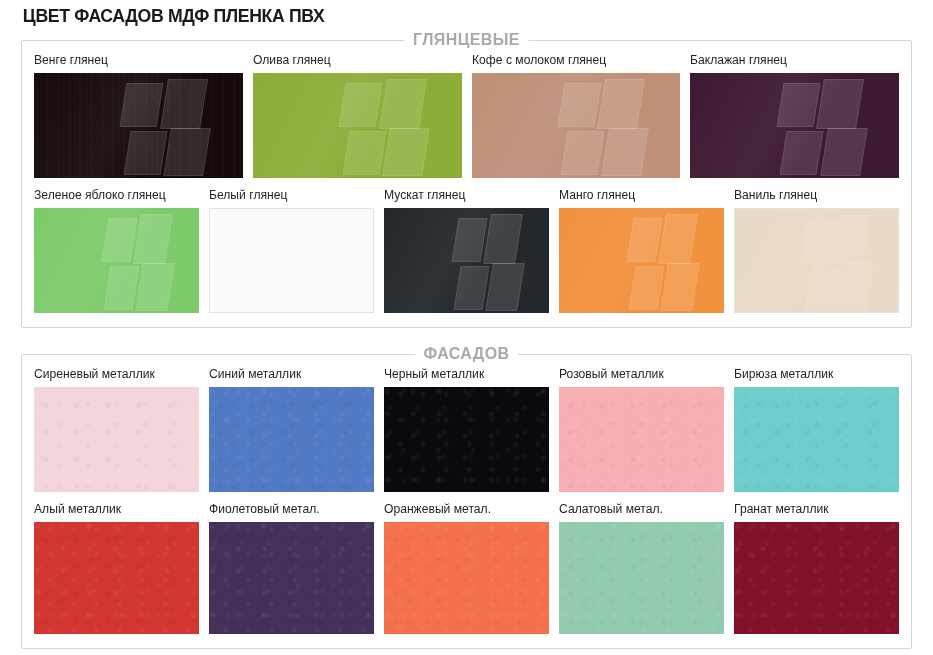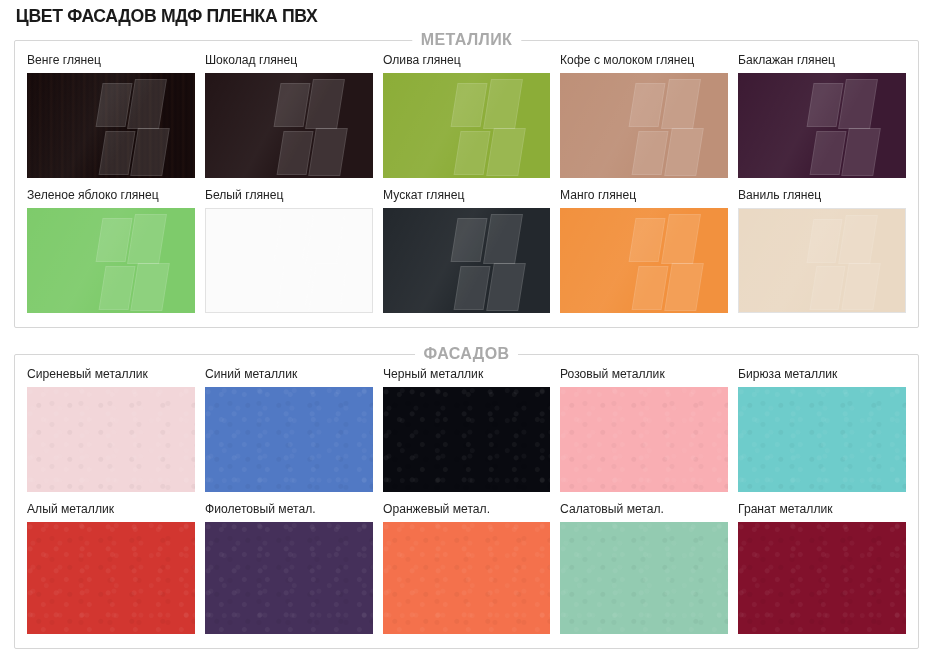--- a/index.html
+++ b/index.html
@@ -9,21 +9,21 @@
     height: 655px;
     background: #ffffff;
     font-family: "Liberation Sans", sans-serif;
     overflow: hidden;
   }
 
   .page {
     width: 933px;
     height: 655px;
     position: relative;
-    padding: 0 14px;
+    padding: 0 21px;
   }
 
   
   .page-title {
     font-size: 19px;
     font-weight: bold;
     color: #1a1a1a;
     letter-spacing: -0.4px;
     padding: 4px 0 0 2px;
     height: 28px;
@@ -158,50 +158,38 @@
   }
 </style>
 </head>
 <body>
 
 <div class="page">
 
   <h1 class="page-title">ЦВЕТ ФАСАДОВ МДФ ПЛЕНКА ПВХ</h1>
 
   <div class="section">
-    <div class="section-legend">МЕТАЛЛИК</div>
+    <div class="section-legend">ГЛЯНЦЕВЫЕ</div>
 
     <div class="swatch-row">
 
       <div class="swatch-cell">
         <div class="swatch-label">Венге глянец</div>
         <div class="swatch-chip" style="background:#14090a">
           <div class="wood-grain"></div>
           <div class="gloss-sheen"></div>
           <div class="gloss-reflection">
             <span class="pane p1"></span>
               <span class="pane p2"></span>
               <span class="pane p3"></span>
               <span class="pane p4"></span>
           </div>
         </div>
       </div>
 
-      <div class="swatch-cell">
-        <div class="swatch-label">Шоколад глянец</div>
-        <div class="swatch-chip" style="background:#231517">
-          <div class="gloss-sheen"></div>
-          <div class="gloss-reflection">
-            <span class="pane p1"></span>
-              <span class="pane p2"></span>
-              <span class="pane p3"></span>
-              <span class="pane p4"></span>
-          </div>
-        </div>
-      </div>
 
       <div class="swatch-cell">
         <div class="swatch-label">Олива глянец</div>
         <div class="swatch-chip" style="background:#8cad38">
           <div class="gloss-sheen"></div>
           <div class="gloss-reflection">
             <span class="pane p1"></span>
               <span class="pane p2"></span>
               <span class="pane p3"></span>
               <span class="pane p4"></span>

